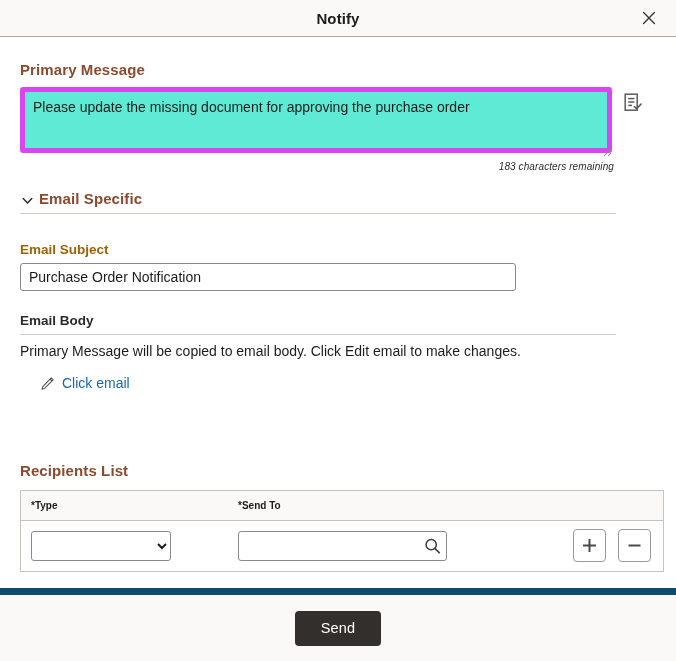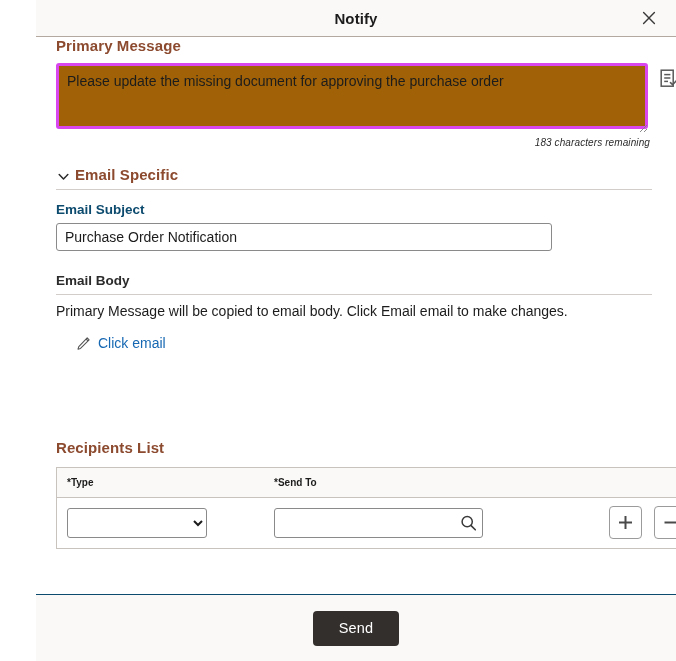--- a/index.html
+++ b/index.html
@@ -16,21 +16,20 @@
   }
 
   .dialog {
     width: 676px;
     height: 661px;
     display: flex;
     flex-direction: column;
     background: #ffffff;
     position: relative;
     box-sizing: border-box;
-    padding-left: 36px;
   }
 
   
   .titlebar {
     height: 36px;
     min-height: 36px;
     background: #faf9f7;
     border-bottom: 1px solid #b3a9a0;
     display: flex;
     align-items: center;
@@ -69,42 +68,43 @@
   }
 
   .section-title {
     color: #8c4a2f;
     font-size: 15px;
     font-weight: bold;
     letter-spacing: 0.1px;
   }
 
   .primary-title {
+    margin-top: 24px;
     margin-bottom: 9px;
   }
 
   .msg-row {
     display: flex;
     align-items: flex-start;
   }
 
   .msg-textarea {
     width: 592px;
     height: 66px;
     box-sizing: border-box;
-    border: 3px solid #d946ef;
+    border: 5px solid #d946ef;
     border-radius: 3px;
     padding: 6px 8px;
     font-family: "Liberation Sans", sans-serif;
     font-size: 14px;
     color: #1c1c1c;
     line-height: 18px;
     resize: none;
     outline: none;
-    background: #a16207;
+    background: #5eead4;
   }
   .msg-resize-grip {
     position: absolute;
     right: 0px;
     bottom: 0px;
     width: 12px;
     height: 12px;
     pointer-events: none;
   }
   .ta-wrap { position: relative; }
@@ -149,22 +149,22 @@
   .hr-under {
     border: none;
     border-top: 1px solid #d2cdc8;
     margin: 6px 0 0 0;
     width: 596px;
   }
 
   .field-label {
     font-size: 13.5px;
     font-weight: bold;
-    color: #0c4a6e;
-    margin-top: 12px;
+    color: #a16207;
+    margin-top: 28px;
     margin-bottom: 6px;
   }
 
   .text-input {
     width: 496px;
     height: 28px;
     box-sizing: border-box;
     border: 1px solid #8a8a8a;
     border-radius: 3px;
     padding: 3px 8px;
@@ -202,21 +202,21 @@
     gap: 7px;
     cursor: pointer;
   }
   .edit-email-link {
     color: #1668b3;
     font-size: 14px;
   }
 
   
   .recipients-title {
-    margin-top: 84px;
+    margin-top: 67px;
     margin-bottom: 11px;
   }
 
   .grid {
     width: 644px;
     border: 1px solid #c9c3bd;
     box-sizing: border-box;
     background: #fff;
   }
   .grid-head {
@@ -295,21 +295,21 @@
     align-items: center;
     justify-content: center;
     padding: 0;
   }
 
   
   .footer {
     height: 66px;
     min-height: 66px;
     background: #faf9f7;
-    border-top: 1px solid #0c4a6e;
+    border-top: 7px solid #0c4a6e;
     display: flex;
     align-items: center;
     justify-content: center;
   }
   .send-btn {
     background: #332f2c;
     color: #ffffff;
     border: none;
     border-radius: 4px;
     font-family: "Liberation Sans", sans-serif;
@@ -368,21 +368,21 @@
       </span>
       <span class="section-title">Email Specific</span>
     </div>
     <hr class="hr-under">
 
     <div class="field-label">Email Subject</div>
     <input class="text-input" type="text" placeholder="" value="Purchase Order Notification" style="">
 
     <div class="email-body-label">Email Body</div>
     <hr class="email-body-rule">
-    <div class="email-body-note">Primary Message will be copied to email body. Click Email email to make changes.</div>
+    <div class="email-body-note">Primary Message will be copied to email body. Click Edit email to make changes.</div>
 
     <div class="edit-email-row">
       <span style="line-height:0;">
         <svg width="15" height="15" viewBox="0 0 15 15">
           <path d="M11.2 1.9 L13.1 3.8 L4.5 12.4 L2.0 13.2 L2.8 10.7 Z" fill="none" stroke="#555555" stroke-width="1.1" stroke-linejoin="round"></path>
           <line x1="10.1" y1="3.0" x2="12.0" y2="4.9" stroke="#555555" stroke-width="1.1"></line>
         </svg>
       </span>
       <span class="edit-email-link">Click email</span>
     </div>

